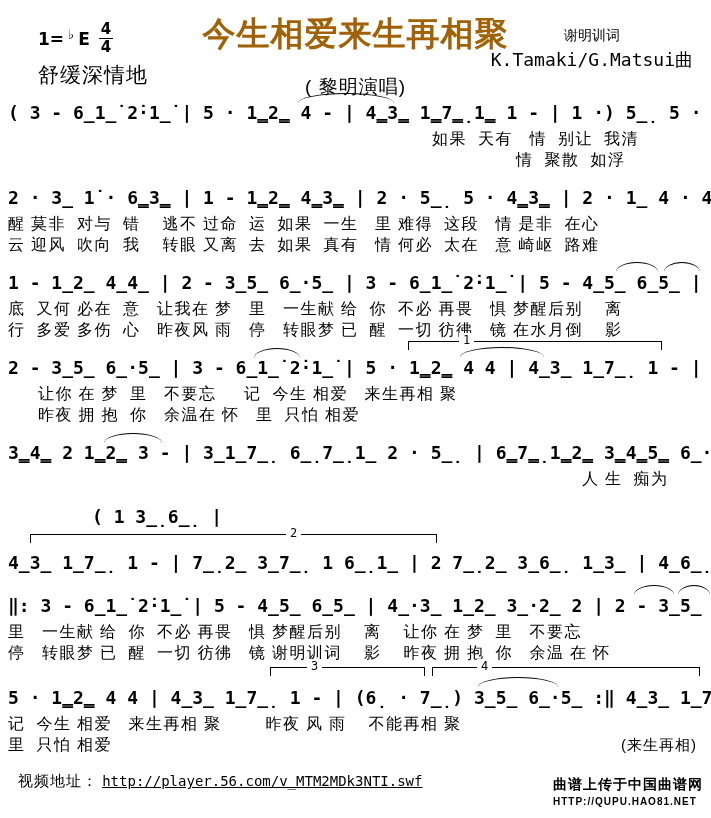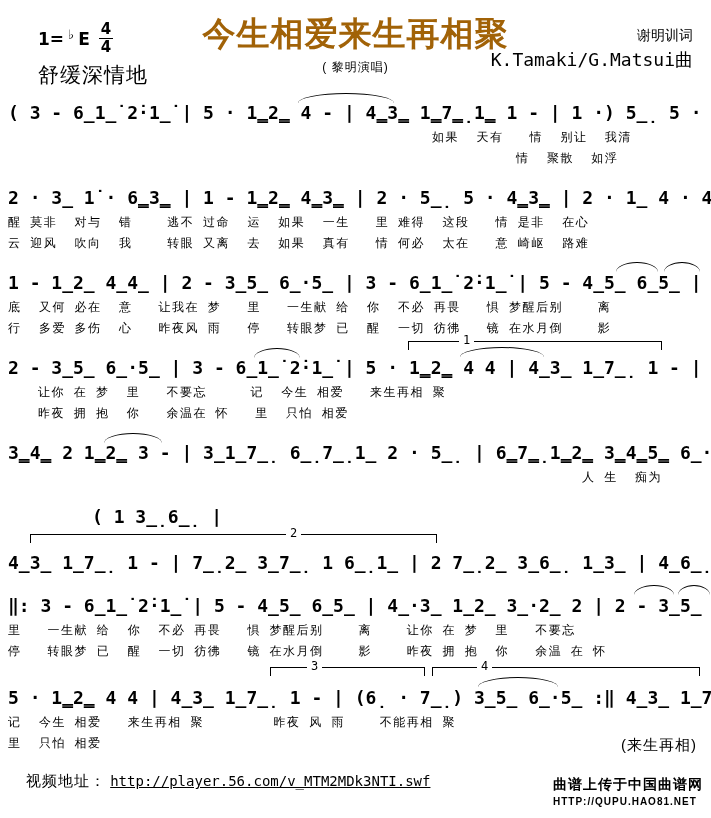--- a/index.html
+++ b/index.html
@@ -10,29 +10,29 @@
   .header{position:relative;height:92px;}
   .keyblock{position:absolute;left:38px;top:22px;text-align:center;}
   .keyline{font-family:"DejaVu Sans",sans-serif;font-weight:bold;font-size:17px;display:flex;align-items:center;gap:4px;}
   .flat{font-size:13px;vertical-align:super;position:relative;top:-4px;}
   .meter{display:inline-flex;flex-direction:column;line-height:1;margin-left:5px;font-size:15px;font-weight:bold;}
   .meter .mt{border-bottom:1.5px solid #000;padding:0 2px 1px;}
   .meter .mb{padding-top:1px;}
   .tempo{margin-top:6px;font-size:21px;letter-spacing:1px;}
   .titleblock{position:absolute;left:0;right:0;top:12px;text-align:center;}
   .title{font-size:33px;font-weight:bold;color:#a16207;letter-spacing:1px;font-family:"DejaVu Sans",sans-serif;}
-  .performer{margin-top:2px;font-size:12px;letter-spacing:1px;}
-  .credits{position:absolute;right:18px;top:24px;text-align:right;font-size:14px;line-height:1.6;}
+  .performer{margin-top:17px;font-size:19px;letter-spacing:1px;}
+  .credits{position:absolute;right:18px;top:24px;text-align:center;font-size:14px;line-height:1.6;}
   .composer{font-family:"DejaVu Sans Mono",monospace;font-size:18px;}
 
   
   .score{position:relative;padding:6px 0 0 8px;}
   .system{position:relative;margin-bottom:13px;}
   .notation{font-family:"DejaVu Sans Mono",monospace;font-weight:bold;font-size:18px;line-height:30px;white-space:pre;letter-spacing:0;}
-  .lyr{font-size:12px;line-height:21px;white-space:pre;letter-spacing:1.5px;font-family:Liberation Mono, monospace;}
+  .lyr{font-size:16px;line-height:21px;white-space:pre;letter-spacing:1.5px;font-family:Liberation Serif, serif;}
   .sys1 .lyr1{padding-left:424px;}
   .sys1 .lyr2{padding-left:508px;}
   .sys4 .lyr{padding-left:30px;}
   .sys5 .lyr1{padding-left:574px;}
   .sys8{margin-top:20px;}
   .interlude{margin:2px 0 16px 84px;}
 
   
   .volta{position:absolute;height:8px;border-top:1.5px solid #000;border-left:1.5px solid #000;border-right:1.5px solid #000;}
   .volta .vl{position:absolute;top:-9px;background:#fff;padding:0 4px;font-size:12px;line-height:14px;font-family:"DejaVu Sans Mono",monospace;}
@@ -44,21 +44,21 @@
   .volta3 .vl{left:36px;}
   .volta4{left:424px;width:266px;top:-16px;}
   .volta4 .vl{left:44px;}
 
   
   .slur{position:absolute;height:9px;border-top:1.5px solid #000;border-radius:50% 50% 0 0/100% 100% 0 0;}
 
   .scribe-note{position:absolute;right:14px;bottom:0;font-size:15px;letter-spacing:1px;}
 
   
-  .footer{position:absolute;left:16px;right:0;bottom:0;height:48px;padding-left:40px;}
+  .footer{position:absolute;left:8px;right:0;bottom:0;height:48px;padding-left:40px;}
   .video-row{position:absolute;left:10px;top:2px;font-size:15px;}
   .video-label{letter-spacing:1px;}
   .video-url{font-family:"DejaVu Sans Mono",monospace;text-decoration:underline;font-size:14px;}
   .siteblock{position:absolute;right:8px;top:6px;text-align:left;}
   .site-name{font-size:14px;font-weight:bold;letter-spacing:1px;}
   .site-url{font-size:10px;font-weight:bold;font-family:Liberation Sans, sans-serif;letter-spacing:1px;margin-top:2px;}
 </style>
 </head>
 <body>
 
@@ -136,21 +136,21 @@
           <span class="vl">2</span>
         </div>
       <div class="notation">4̲3̲ 1̲7̲̣ 1 - | 7̲̣2̲ 3̲7̲̣ 1 6̲̣1̲ | 2 7̲̣2̲ 3̲6̲̣ 1̲3̲ | 4̲6̲̣ 1̲4̲ 4̲6̲̣ 6̲4̲̣ | 5♭7) 3̲5̲ 6̲·5̲ |</div>
     </div>
 
     <div class="system sys7">
       <i class="slur" style="left:626px;top:-6px;width:40px;"></i>
       <i class="slur" style="left:670px;top:-6px;width:32px;"></i>
       <div class="notation">‖: 3 - 6̲1̲̇ 2̇·1̲̇ | 5 - 4̲5̲ 6̲5̲ | 4̲·3̲ 1̲2̲ 3̲·2̲ 2 | 2 - 3̲5̲ 6̲·5̲ | 3 - 6̲1̲̇ 2̇·1̲̇ |</div>
       <div class="lyr lyr1">里   一生献 给  你  不必 再畏   惧 梦醒后别    离    让你 在 梦  里   不要忘</div>
-      <div class="lyr lyr2">停   转眼梦 已  醒  一切 彷彿   镜 在水月倒    影    昨夜 拥 抱  你   余温 在 怀</div>
+      <div class="lyr lyr2">停   转眼梦 已  醒  一切 彷彿   镜 谢明训词    影    昨夜 拥 抱  你   余温 在 怀</div>
     </div>
 
     <div class="system sys8">
       <div class="volta volta3">
           <span class="vl">3</span>
         </div>
       <div class="volta volta4">
           <span class="vl">4</span>
         </div>
       <i class="slur" style="left:470px;top:-6px;width:80px;"></i>

